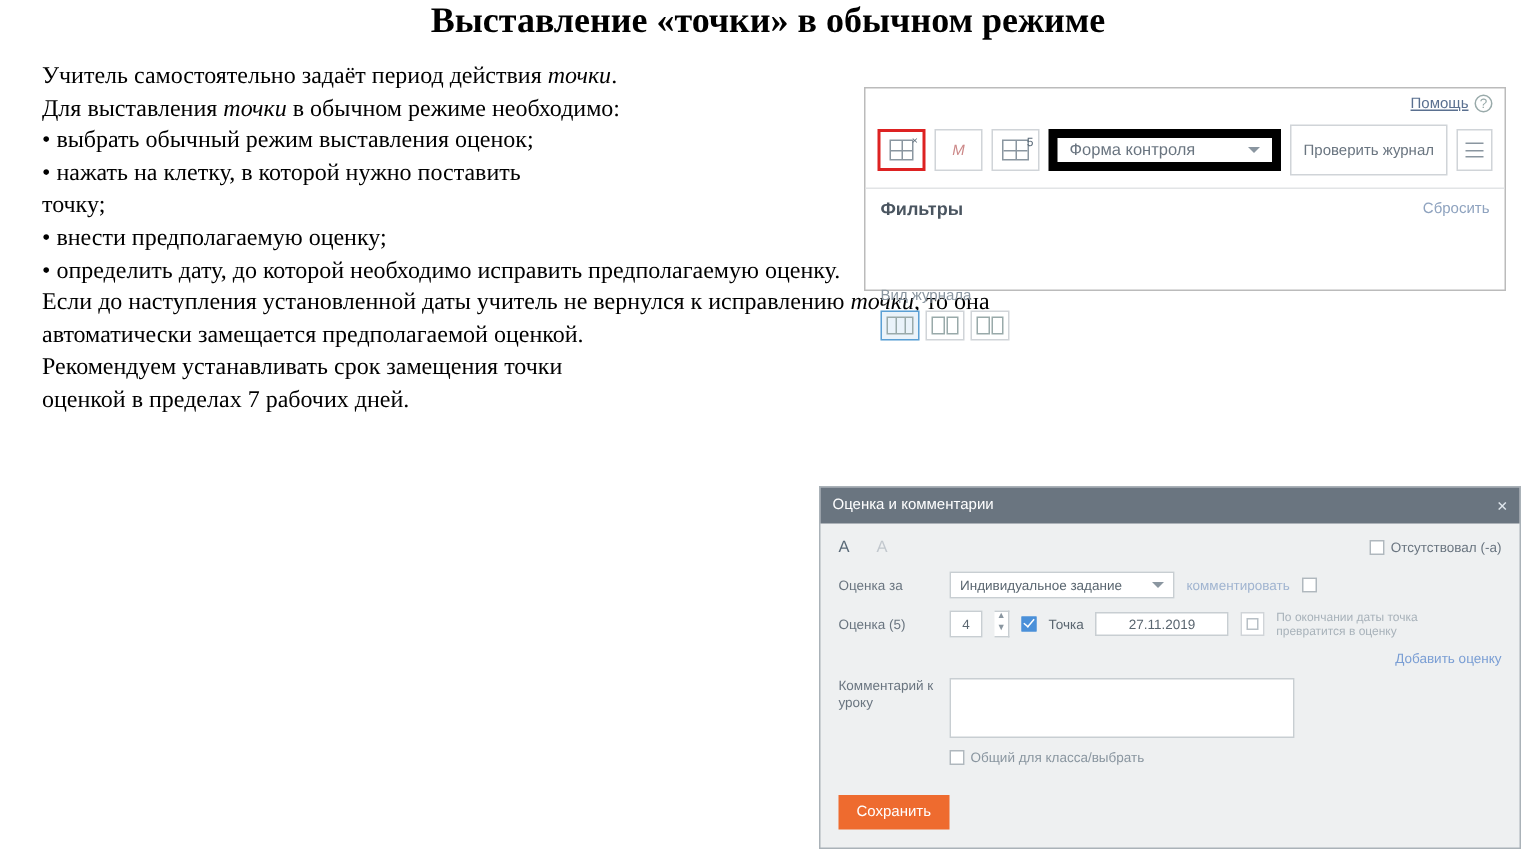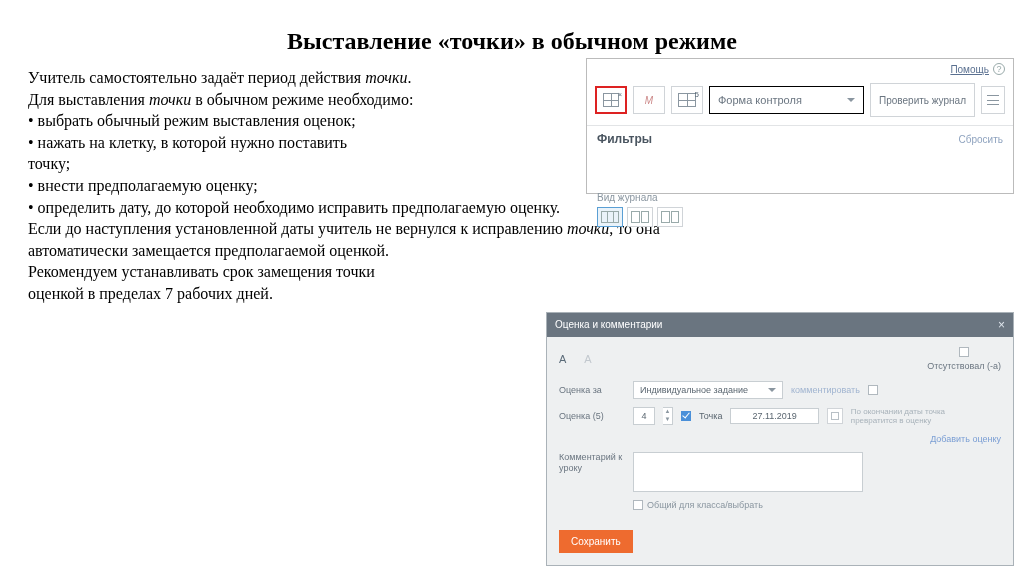--- a/index.html
+++ b/index.html
@@ -1,38 +1,38 @@
 <!DOCTYPE html>
 <html><head>
 <meta charset="utf-8">
 <style>
 * { box-sizing: border-box; margin: 0; padding: 0; }
 body { font-family: "Times New Roman", serif; font-size: 16px; width: 1024px; height: 574px; background: #fff; position: relative; }
-.title { text-align: center; font-size: 24px; font-weight: bold; margin-top: 28px; margin-bottom: 12px; font-family: "Times New Roman", serif; }
+.title { text-align: center; font-size: 24px; font-weight: bold; margin-top: 1px; margin-bottom: 12px; font-family: "Times New Roman", serif; }
 .content { padding: 0 28px; line-height: 1.35; }
 .content p { margin: 0; }
 .bold { font-weight: normal; }
 .ital { font-style: italic; }
 .rec { margin-top: 88px; }
 
 
-.panel1 { position: absolute; top: 58px; right: 10px; width: 428px; height: 136px; border: 1px solid #bbb; background: #fff; font-family: Arial, sans-serif; font-size: 11px; color: #6a7580; }
+.panel1 { position: absolute; top: 58px; right: 20px; width: 428px; height: 136px; border: 1px solid #bbb; background: #fff; font-family: Arial, sans-serif; font-size: 11px; color: #6a7580; }
 .panel1 .row1 { display: flex; align-items: center; padding: 4px 8px 2px; }
 .panel1 .help { margin-left: auto; color: #5a7090; text-decoration: underline; font-size: 10px; margin-right: 4px; }
 .panel1 .help-q { display:inline-block; width:12px; height:12px; border:1px solid #9aa; border-radius:50%; text-align:center; line-height:10px; font-size:9px; color:#9aa; }
 .panel1 .row2 { display: flex; align-items: center; padding: 6px 8px 8px; gap: 6px; border-bottom: 1px solid #e2e4e6; }
 .ico-btn { width: 32px; height: 28px; border: 1px solid #d0d4d8; background: #fff; display:flex; align-items:center; justify-content:center; position:relative; }
 .ico-btn.sel { border: 2px solid #d22; }
 .ico-grid { width:18px; height:14px; border:1px solid #8a96a0; position:relative; }
 .ico-grid::before { content:""; position:absolute; left:50%; top:0; bottom:0; width:1px; background:#8a96a0; }
 .ico-grid::after { content:""; position:absolute; top:50%; left:0; right:0; height:1px; background:#8a96a0; }
 .ico-x { position:absolute; right:3px; top:3px; font-size:7px; color:#5a6a78; }
 .ico-m { font-size:10px; color:#c88; font-style:italic; }
 .ico-5 { font-size:8px; color:#5a6a78; }
-.dropdown { flex:1; height:28px; border:1px solid #000000; display:flex; align-items:center; padding:0 8px; font-size:11px; color:#6a7580; background:#fff; justify-content:space-between; }
+.dropdown { flex:1; height:28px; border:6px solid #000000; display:flex; align-items:center; padding:0 8px; font-size:11px; color:#6a7580; background:#fff; justify-content:space-between; }
 .caret { width:0; height:0; border-left:4px solid transparent; border-right:4px solid transparent; border-top:4px solid #8a96a0; }
 .btn-check { height:28px; border:1px solid #d0d4d8; padding:16px 8px; display:flex; align-items:center; font-size:10px; color:#6a7580; background:#fff; }
 .btn-slider { width:24px; height:28px; border:1px solid #d0d4d8; display:flex; align-items:center; justify-content:center; }
 .slider-ico { width:12px; height:10px; border-top:1px solid #8a96a0; border-bottom:1px solid #8a96a0; position:relative; }
 .slider-ico::before { content:""; position:absolute; top:4px; left:0; right:0; height:1px; background:#8a96a0; }
 .panel1 .row3 { display:flex; padding: 6px 10px 4px; align-items:center; }
 .filt-title { font-size:12px; font-weight:bold; color:#4a5560; }
 .reset { margin-left:auto; font-size:10px; color:#8fa3bf; }
 .panel1 .row4 { padding: 2px 10px 6px; margin-top: 40px; }
 .vj-label { font-size:10px; color:#8a96a0; margin-bottom:4px; }
@@ -45,21 +45,21 @@
 .vj-cols span { flex:1; border:1px solid #9aa; }
 
 
 .dialog { position:absolute; bottom: 8px; right: 10px; width: 468px; background:#eef0f1; border:1px solid #aab2b8; font-family: Arial, sans-serif; font-size:10px; color:#5a6670; }
 .dlg-head { background:#6a7580; color:#fff; font-size:10px; padding:5px 8px; display:flex; align-items:center; }
 .dlg-close { margin-left:auto; color:#dfe6ec; font-size:12px; }
 .dlg-body { padding:10px 12px; }
 .tabrow { display:flex; align-items:center; font-size:11px; gap:18px; margin-bottom:10px; }
 .tabrow .tab { color:#5a6a78; }
 .tabrow .gray { color:#c2c8ce; }
-.cb-abs { margin-left:auto; display:flex; align-items:center; gap:4px; font-size:9px; color:#6a7580;flex-direction:column; }
+.cb-abs { margin-left:auto; display:flex; align-items:flex-end; gap:4px; font-size:9px; color:#6a7580; }
 .cb { width:10px; height:10px; border:1px solid #b0b8be; background:#fff; display:inline-block; }
 .cb.chk { background:#4a90d9; border-color:#4a90d9; position:relative; }
 .cb.chk::after { content:""; position:absolute; left:2px; top:-1px; width:3px; height:6px; border:solid #fff; border-width:0 1.5px 1.5px 0; transform:rotate(40deg); }
 .frow { display:flex; align-items:center; margin-bottom:8px; gap:8px; font-size:9px; }
 .flabel { width:66px; color:#6a7580; font-size:9px; }
 .sel { border:1px solid #c8ced2; background:#fff; padding:3px 6px; display:flex; align-items:center; gap:6px; font-size:9px; }
 .mini-link { color:#a0b4d0; font-size:9px; }
 .numbox { border:1px solid #c8ced2; background:#fff; width:22px; height:18px; display:flex; align-items:center; justify-content:center; font-size:9px; position:relative; }
 .numspin { width:10px; height:18px; border:1px solid #c8ced2; border-left:none; background:#fff; display:flex; flex-direction:column; }
 .numspin span { flex:1; font-size:6px; text-align:center; line-height:7px; color:#8a96a0; }

